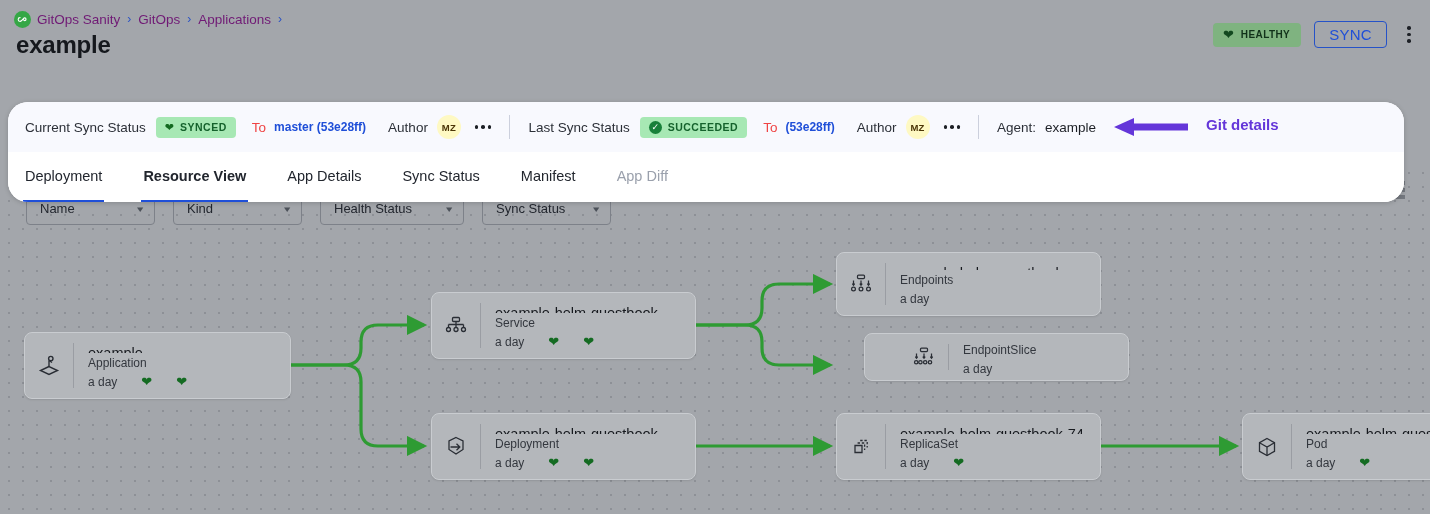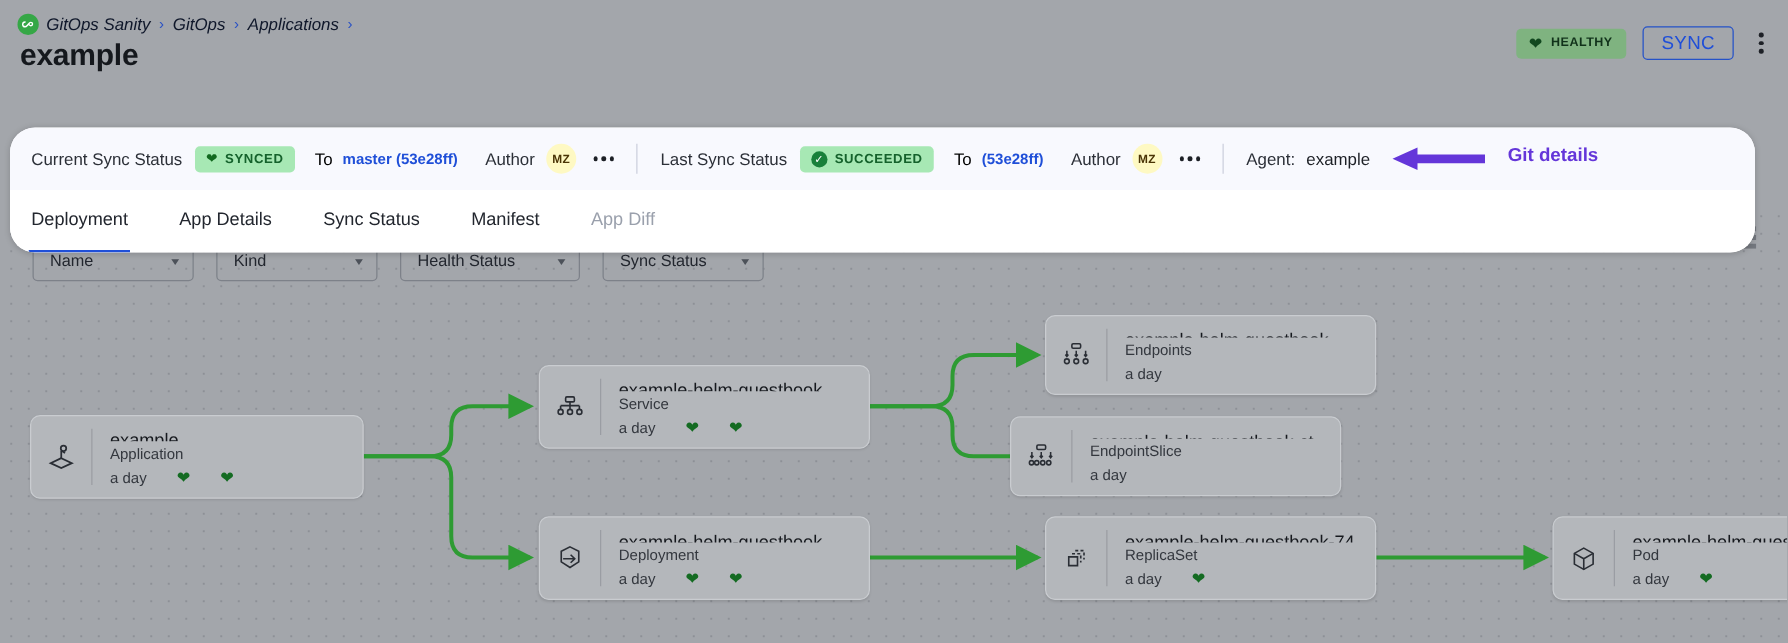--- a/index.html
+++ b/index.html
@@ -32,24 +32,23 @@
   }
   .bc-logo {
     width: 17px; height: 17px;
     border-radius: 50%;
     background: #35a746;
     display: flex; align-items: center; justify-content: center;
     flex: 0 0 auto;
   }
   .bc-logo svg { display: block; }
   .bc-link {
-    color: #0f172a;
+    color: #701a75;
     text-decoration: none;
     white-space: nowrap;
-    font-style: italic;
   }
   .bc-sep {
     color: #2b52c4;
     font-size: 12px;
     padding: 0 1px;
   }
 
   
   .page-title {
     position: absolute;
@@ -149,21 +148,21 @@
     color: #15622c;
     letter-spacing: 0.5px;
   }
   .pill .heart { font-size: 11px; color: #12691f; }
   .check-ic {
     width: 13px; height: 13px; border-radius: 50%;
     background: #18803a;
     display: flex; align-items: center; justify-content: center;
     color: #fff; font-size: 9px; line-height: 1;
   }
-  .to-word { margin-left: 16px; color: #000000; }
+  .to-word { margin-left: 16px; color: #ef4444; }
   .rev-link {
     margin-left: 8px;
     color: #1f4fd8;
     font-weight: bold;
     font-size: 12px;
     text-decoration: none;
     white-space: nowrap;
   }
   .author-word { margin-left: 22px; color: #2c3038; }
   .avatar {
@@ -432,20 +431,23 @@
           <path d="M2 11 L22 2 L22 7.5 L76 7.5 L76 14.5 L22 14.5 L22 20 Z" fill="#6436d9"></path>
         </svg>
         <span class="annot-text" style="margin-left:16px">Git details</span>
       </span>
     </div>
 
     <div class="tabs-row">
       <div class="tab active" style="font-weight:normal">
           <span>Deployment</span>
         </div>
+      <div class="tab active">
+          <span>Resource View</span>
+        </div>
       <div class="tab">
           <span>App Details</span>
         </div>
       <div class="tab">
           <span>Sync Status</span>
         </div>
       <div class="tab">
           <span>Manifest</span>
         </div>
       <div class="tab disabled">
@@ -591,21 +593,21 @@
       <div class="node-div"></div>
       <div class="node-body">
         <div class="node-title">example-helm-guestbook</div>
         <div class="node-kind">Endpoints</div>
         <div class="node-foot">
           <span class="node-age">a day</span>
         </div>
       </div>
     </div>
 
-    <div class="node" style="left:808px; top:171px; width:265px; height:64px;">
+    <div class="node" style="left:864px; top:171px; width:265px; height:48px;padding-left:35px;">
       <div class="node-ic">
         <svg width="26" height="26" viewBox="0 0 26 26" fill="none" stroke="#2a2e35" stroke-width="1.25">
           <rect x="9.5" y="4" width="7" height="3.6" rx="1"></rect>
           <path d="M5.5 9.5 L5.5 14 M13 9.5 L13 14 M20.5 9.5 L20.5 14
                    M4.3 12.6 L5.5 14.2 L6.7 12.6
                    M11.8 12.6 L13 14.2 L14.2 12.6
                    M19.3 12.6 L20.5 14.2 L21.7 12.6"></path>
           <circle cx="5.2" cy="18.2" r="1.7"></circle>
           <circle cx="9.4" cy="18.2" r="1.7"></circle>
           <circle cx="14.2" cy="18.2" r="1.7"></circle>

